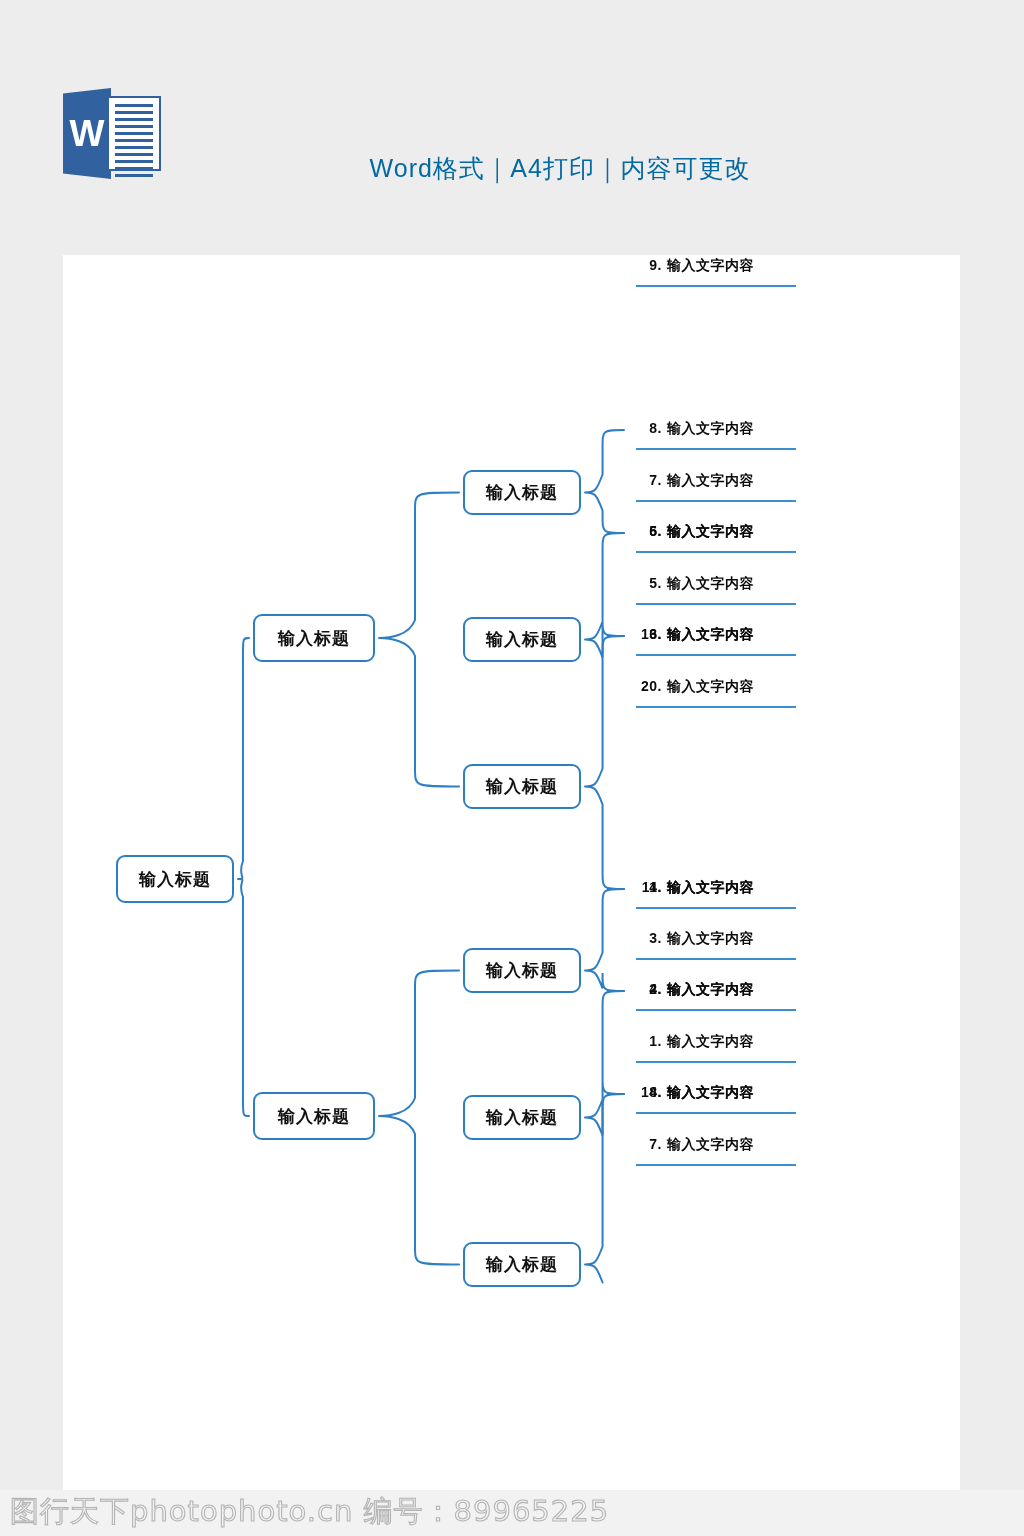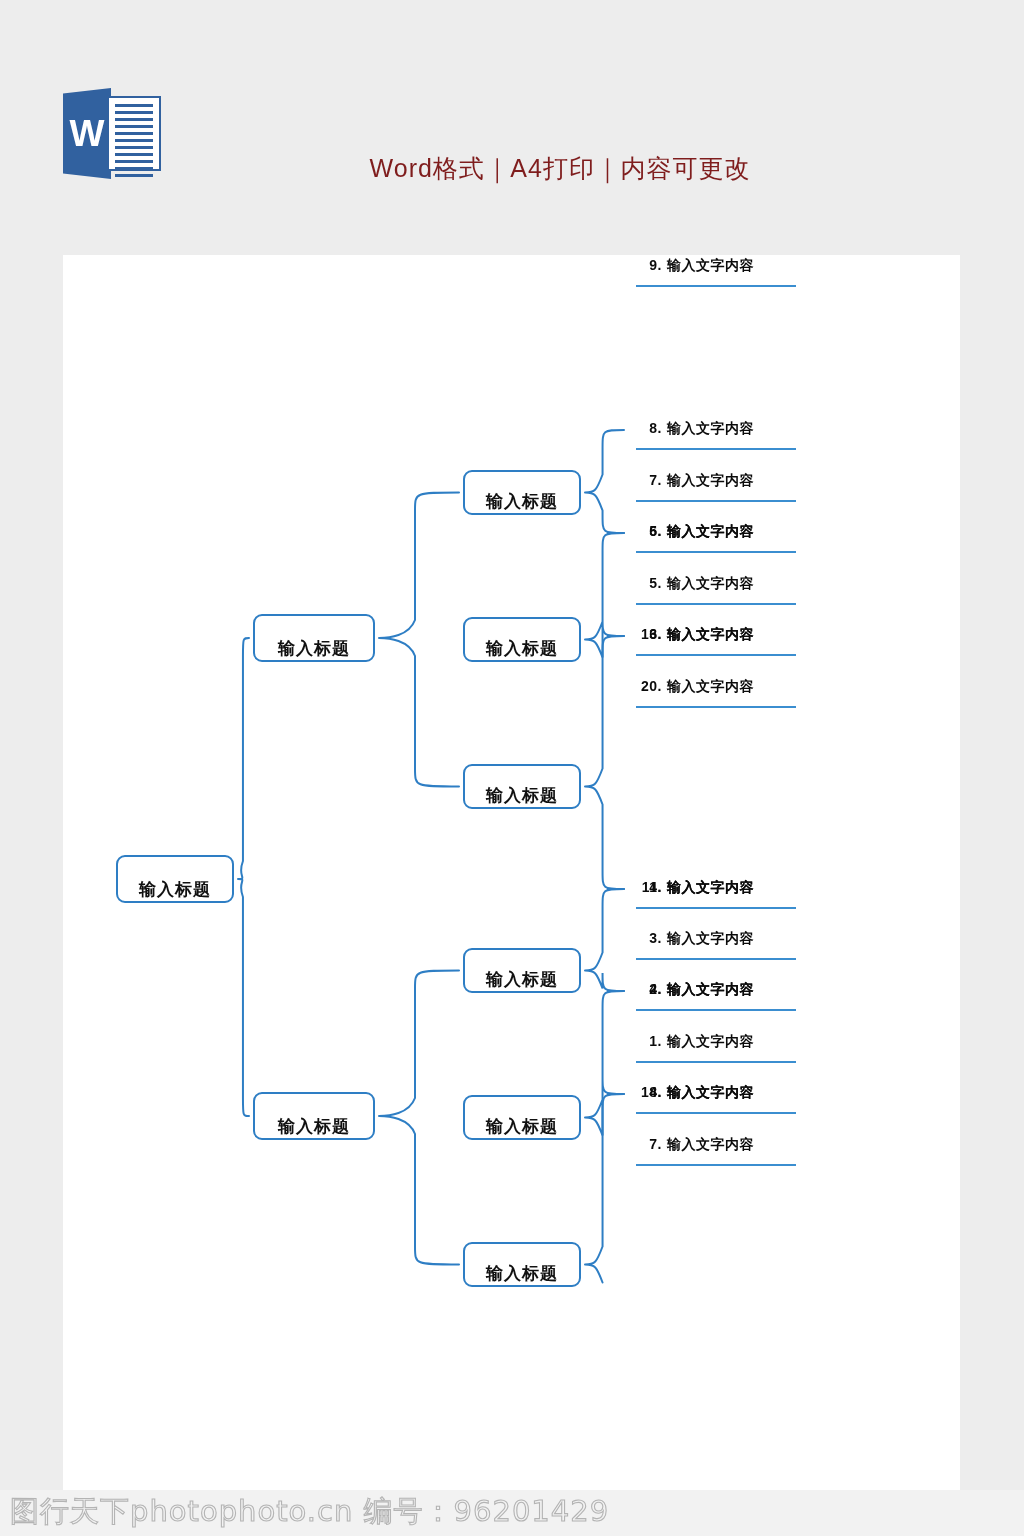--- a/index.html
+++ b/index.html
@@ -21,31 +21,31 @@
         font-family:"Liberation Sans",sans-serif;}
   .wl-doc{position:absolute;left:44px;top:12px;width:54px;height:75px;background:#fff;
           border:2px solid #31619f;box-sizing:border-box;}
   .wl-doc i{display:block;height:3px;background:#31619f;margin:4px 6px 0 6px;}
   .wl-doc i:first-child{margin-top:6px;}
 
   #title{position:absolute;left:280px;top:96px;width:560px;text-align:center;
          color:#3a6cb4;font-size:34px;font-weight:700;letter-spacing:1px;
          font-family:"Liberation Sans","DejaVu Sans",sans-serif;}
   #subtitle{position:absolute;left:280px;top:152px;width:560px;text-align:center;
-            color:#7f1d1d;font-size:25px;font-weight:400;letter-spacing:1px;}
+            color:#0369a1;font-size:25px;font-weight:400;letter-spacing:1px;}
 
   
   #page{position:absolute;left:63px;top:255px;width:897px;height:1235px;background:#ffffff;}
 
   
   #diagram{position:absolute;left:0;top:0;width:897px;height:1235px;}
 
   
   .node{position:absolute;border:2px solid #2e7ec4;border-radius:9px;background:#fff;
-        display:flex;align-items:flex-end;justify-content:center;
+        display:flex;align-items:center;justify-content:center;
         font-size:17px;font-weight:700;color:#111;letter-spacing:1px;
         font-family:"Liberation Sans","DejaVu Sans",sans-serif;box-sizing:border-box;}
 
   
   .leaf{position:absolute;box-sizing:border-box;}
   .leaf .txt{font-size:14px;font-weight:700;color:#0b0b0b;letter-spacing:.5px;
              white-space:nowrap;line-height:20px;
              font-family:"Liberation Sans","DejaVu Sans",sans-serif;}
   .leaf .num{display:inline-block;min-width:26px;text-align:right;margin-right:5px;}
   .leaf .rule{height:2px;background:#3b8ed0;margin-top:10px;}
@@ -191,13 +191,13 @@
         <div class="rule"></div>
       </div>
       <div class="leaf" style="left: 573px; width: 160px;">
         <div class="txt"><span class="num">9.</span><span>输入文字内容</span></div>
         <div class="rule"></div>
       </div>
     </div>
 </div>
 
 <div id="footband"></div>
-<div id="watermark">图行天下photophoto.cn 编号：96201429</div>
+<div id="watermark">图行天下photophoto.cn 编号：89965225</div>
 
 </body></html>

